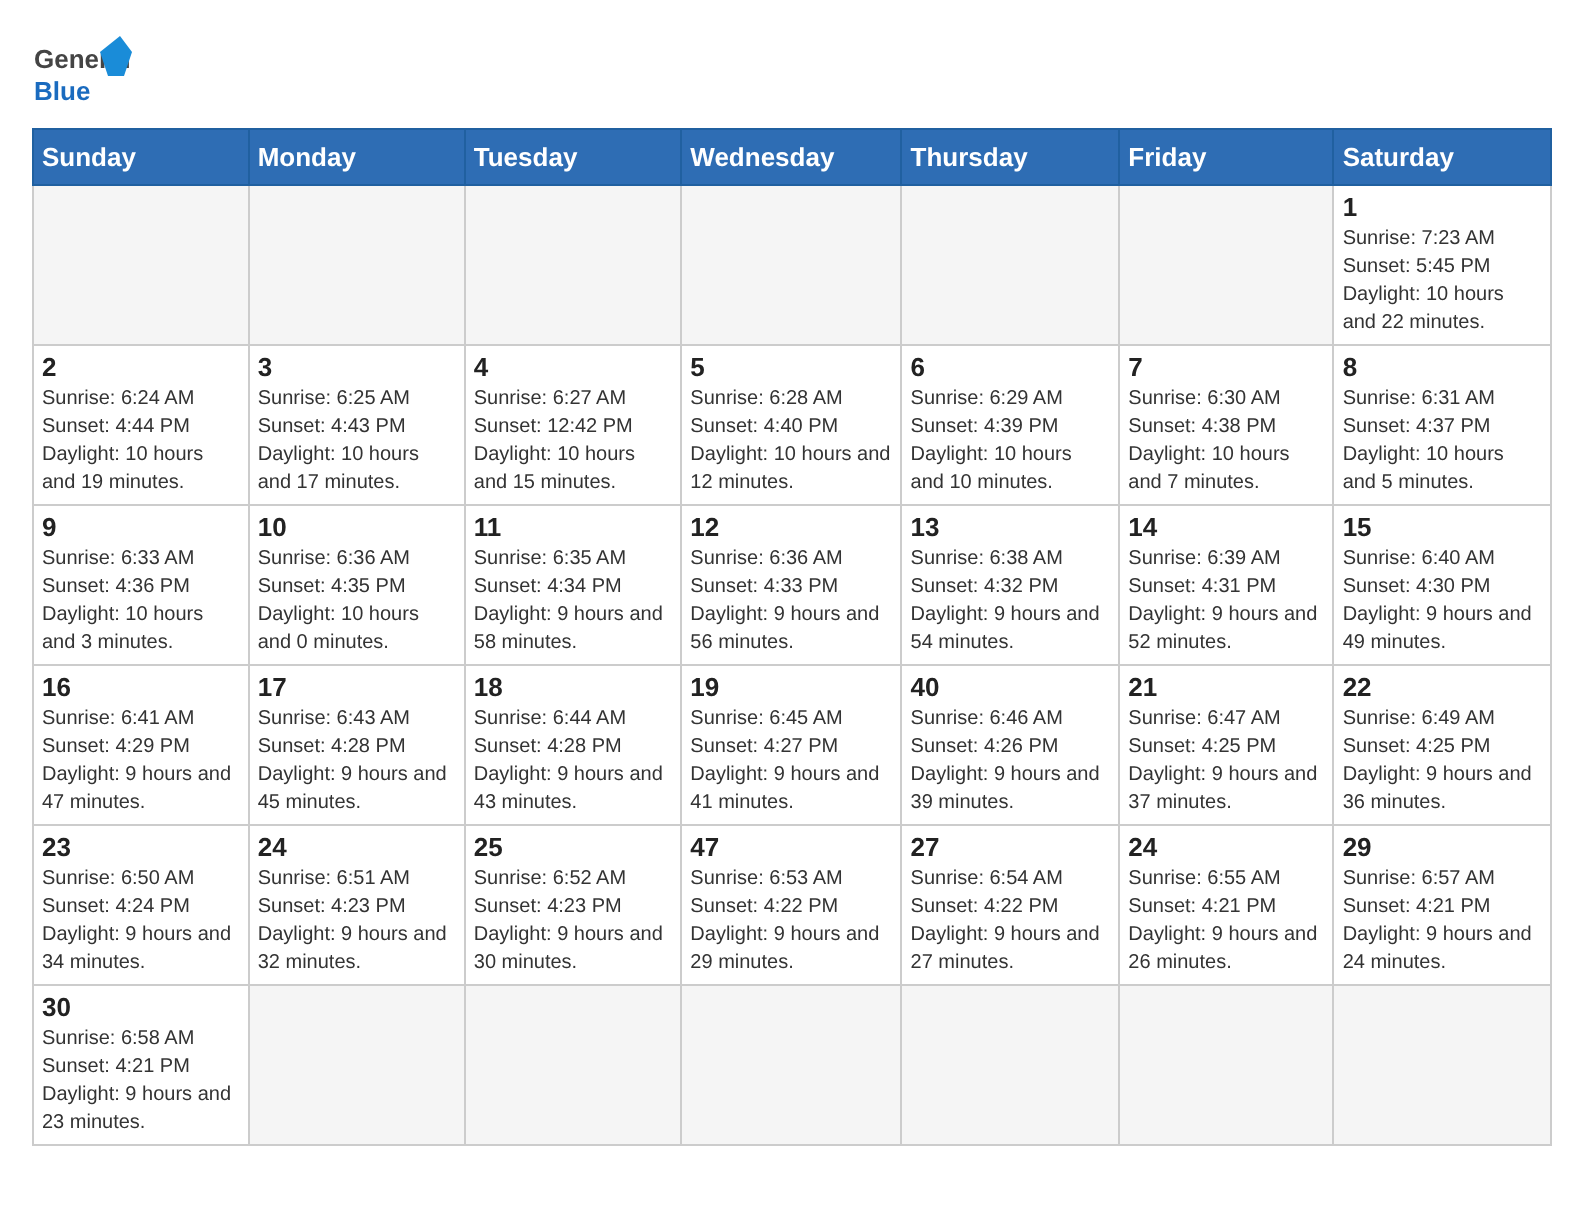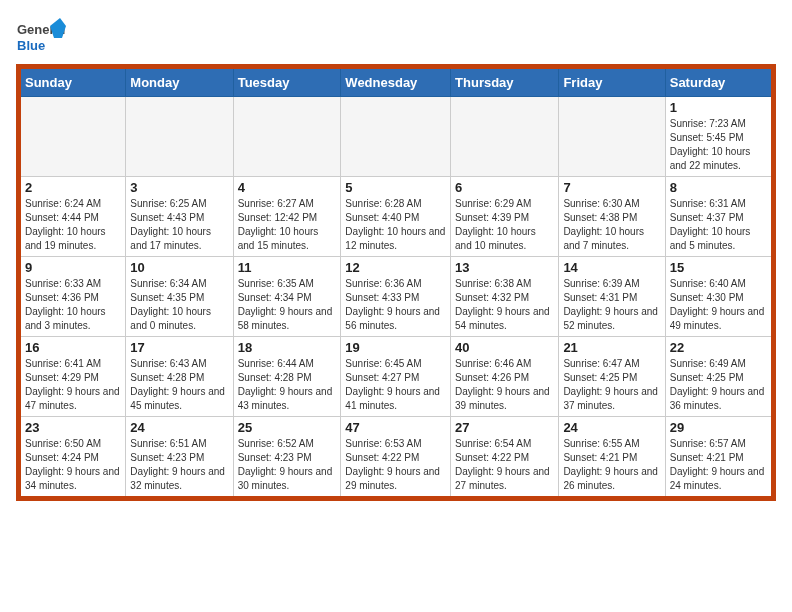--- a/index.html
+++ b/index.html
@@ -29,21 +29,21 @@
       font-weight: bold;
       color: #222;
     }
     .location-title {
       font-size: 15px;
       color: #555;
     }
     .calendar {
       width: 100%;
       border-collapse: collapse;
-      border: 5px solid #c2410c;
+      border: 1px solid #c2410c;
       padding-left: 26px;
     }
     .calendar th {
       background-color: #2e6db4;
       color: #fff;
       font-size: 13px;
       font-weight: bold;
       padding: 6px 4px;
       text-align: left;
       border: 1px solid #2060a0;
@@ -165,21 +165,21 @@
       </tr>
       <tr>
         <td>
           <span class="day-number">9</span>
           <div class="day-info">Sunrise: 6:33 AM
 Sunset: 4:36 PM
 Daylight: 10 hours and 3 minutes.</div>
         </td>
         <td>
           <span class="day-number">10</span>
-          <div class="day-info">Sunrise: 6:34 AM
+          <div class="day-info">Sunrise: 6:36 AM
 Sunset: 4:35 PM
 Daylight: 10 hours and 0 minutes.</div>
         </td>
         <td>
           <span class="day-number">11</span>
           <div class="day-info">Sunrise: 6:35 AM
 Sunset: 4:34 PM
 Daylight: 9 hours and 58 minutes.</div>
         </td>
         <td>
@@ -288,14 +288,28 @@
 Sunset: 4:21 PM
 Daylight: 9 hours and 26 minutes.</div>
         </td>
         <td>
           <span class="day-number">29</span>
           <div class="day-info">Sunrise: 6:57 AM
 Sunset: 4:21 PM
 Daylight: 9 hours and 24 minutes.</div>
         </td>
       </tr>
+      <tr>
+        <td>
+          <span class="day-number">30</span>
+          <div class="day-info">Sunrise: 6:58 AM
+Sunset: 4:21 PM
+Daylight: 9 hours and 23 minutes.</div>
+        </td>
+        <td class="empty"></td>
+        <td class="empty"></td>
+        <td class="empty"></td>
+        <td class="empty"></td>
+        <td class="empty"></td>
+        <td class="empty"></td>
+      </tr>
     </tbody>
 </table>
 
 </body></html>

